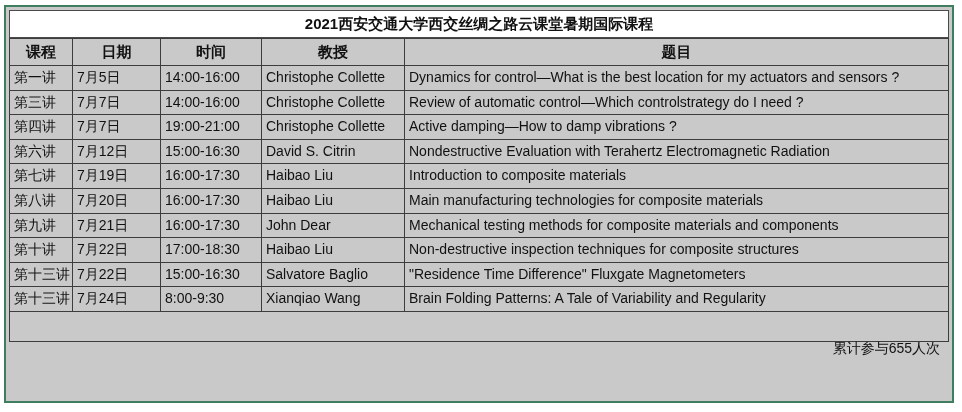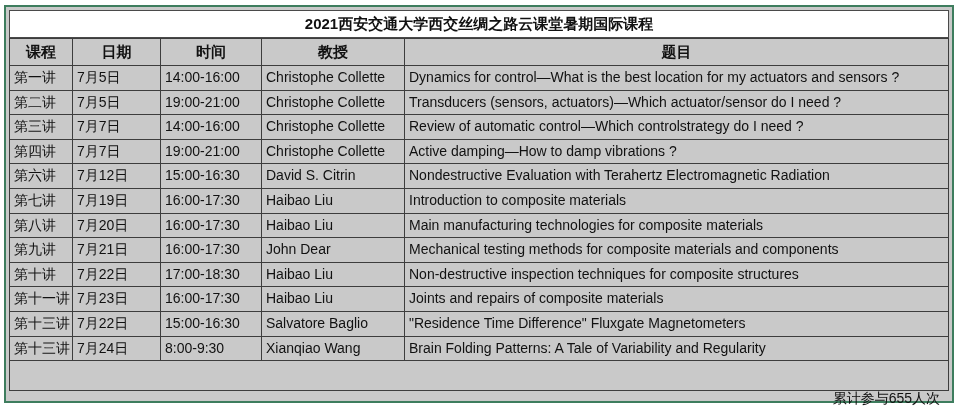--- a/index.html
+++ b/index.html
@@ -150,27 +150,20 @@
         </thead>
         <tbody id="schedule-body">
             <tr>
               <td class="c-course">第一讲</td>
               <td class="c-date">7月5日</td>
               <td class="c-time">14:00-16:00</td>
               <td class="c-prof">Christophe Collette</td>
               <td class="c-topic">Dynamics for control—What is the best location for my actuators and sensors ?</td>
             </tr>
             <tr>
-              <td class="c-course">第二讲</td>
-              <td class="c-date">7月5日</td>
-              <td class="c-time">19:00-21:00</td>
-              <td class="c-prof">Christophe Collette</td>
-              <td class="c-topic">Transducers (sensors, actuators)—Which actuator/sensor do I need ?</td>
-            </tr>
-            <tr>
               <td class="c-course">第三讲</td>
               <td class="c-date">7月7日</td>
               <td class="c-time">14:00-16:00</td>
               <td class="c-prof">Christophe Collette</td>
               <td class="c-topic">Review of automatic control—Which controlstrategy do I need ?</td>
             </tr>
             <tr>
               <td class="c-course">第四讲</td>
               <td class="c-date">7月7日</td>
               <td class="c-time">19:00-21:00</td>
@@ -206,27 +199,20 @@
               <td class="c-topic">Mechanical testing methods for composite materials and components</td>
             </tr>
             <tr>
               <td class="c-course">第十讲</td>
               <td class="c-date">7月22日</td>
               <td class="c-time">17:00-18:30</td>
               <td class="c-prof">Haibao  Liu</td>
               <td class="c-topic">Non-destructive inspection techniques for composite structures</td>
             </tr>
             <tr>
-              <td class="c-course">第十一讲</td>
-              <td class="c-date">7月23日</td>
-              <td class="c-time">16:00-17:30</td>
-              <td class="c-prof">Haibao  Liu</td>
-              <td class="c-topic">Joints and repairs of composite materials</td>
-            </tr>
-            <tr>
               <td class="c-course">第十三讲</td>
               <td class="c-date">7月22日</td>
               <td class="c-time">15:00-16:30</td>
               <td class="c-prof">Salvatore Baglio</td>
               <td class="c-topic">"Residence Time Difference" Fluxgate Magnetometers</td>
             </tr>
             <tr>
               <td class="c-course">第十三讲</td>
               <td class="c-date">7月24日</td>
               <td class="c-time">8:00-9:30</td>

